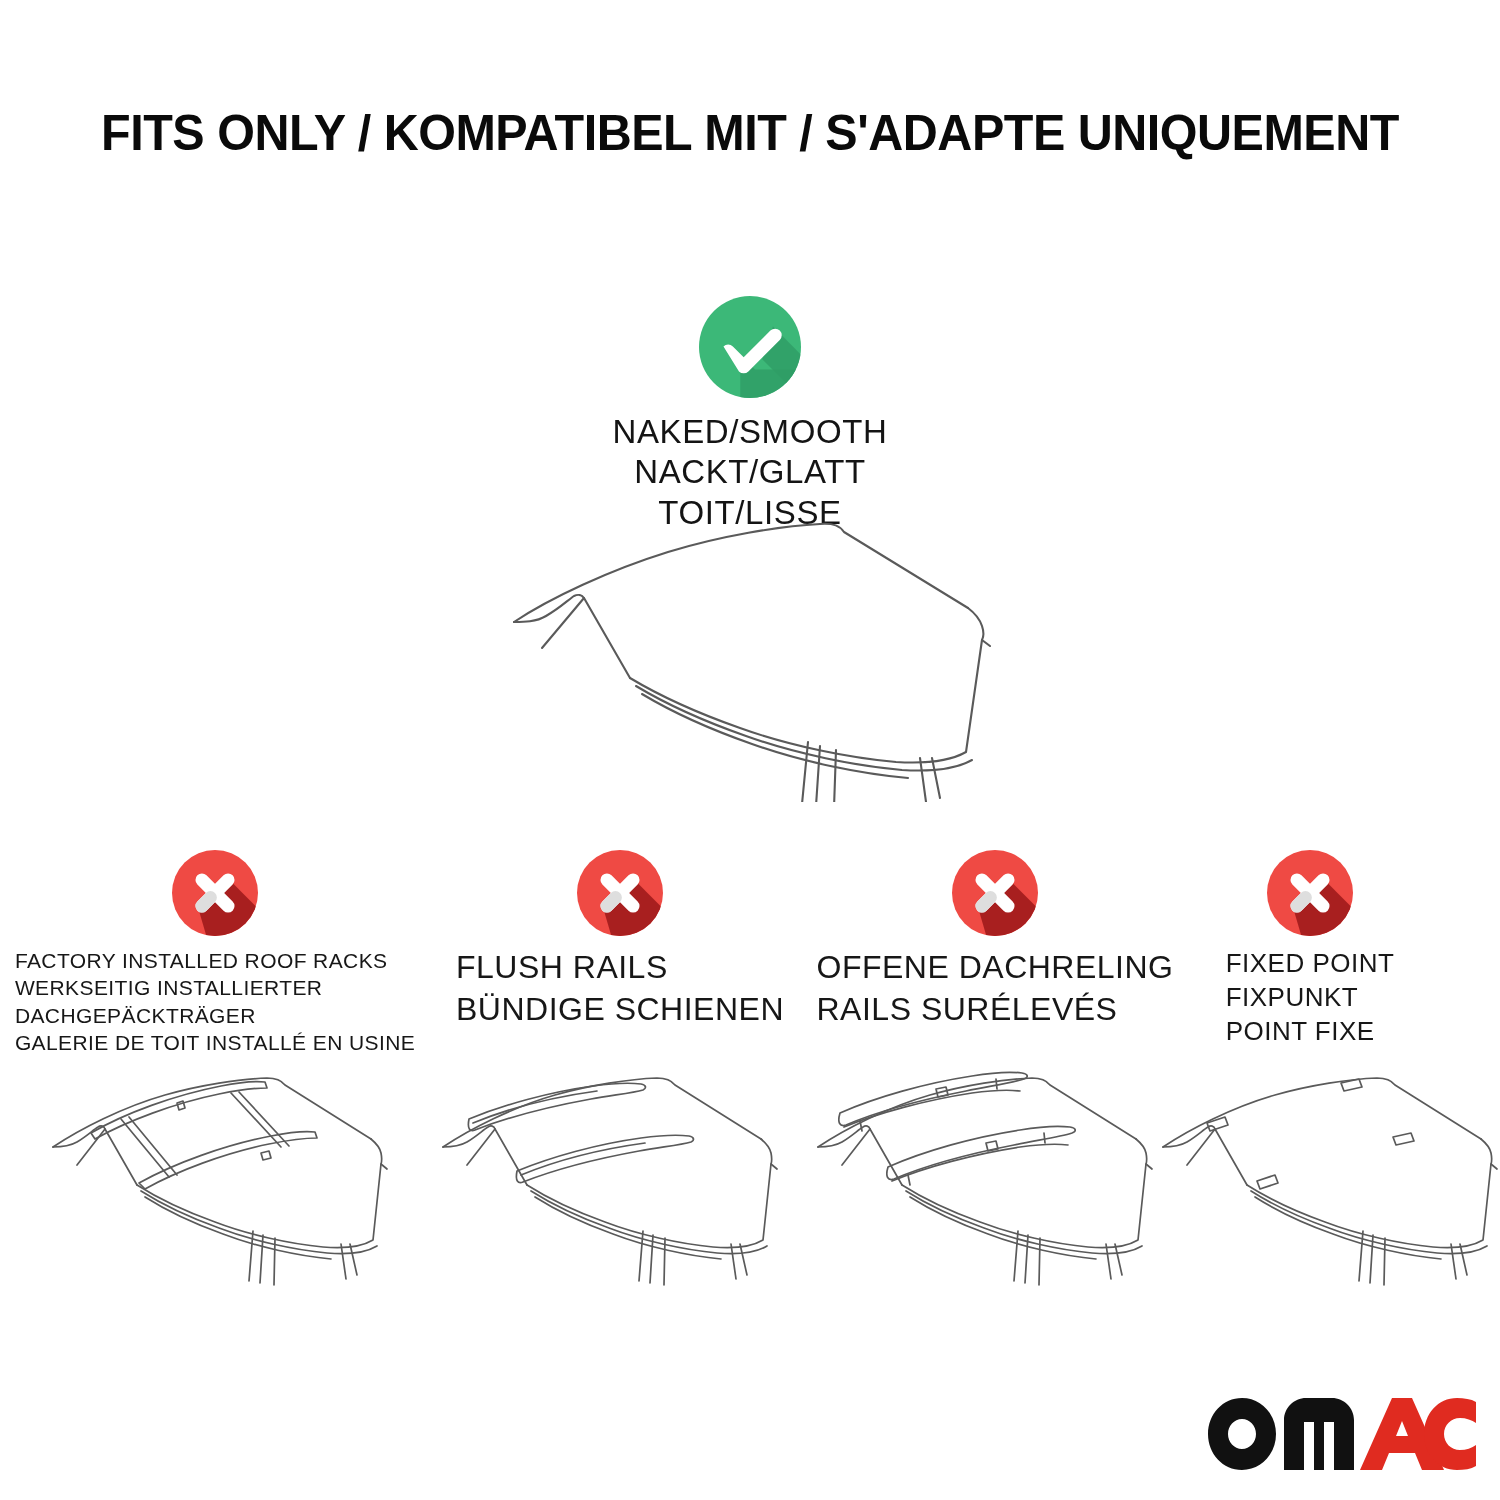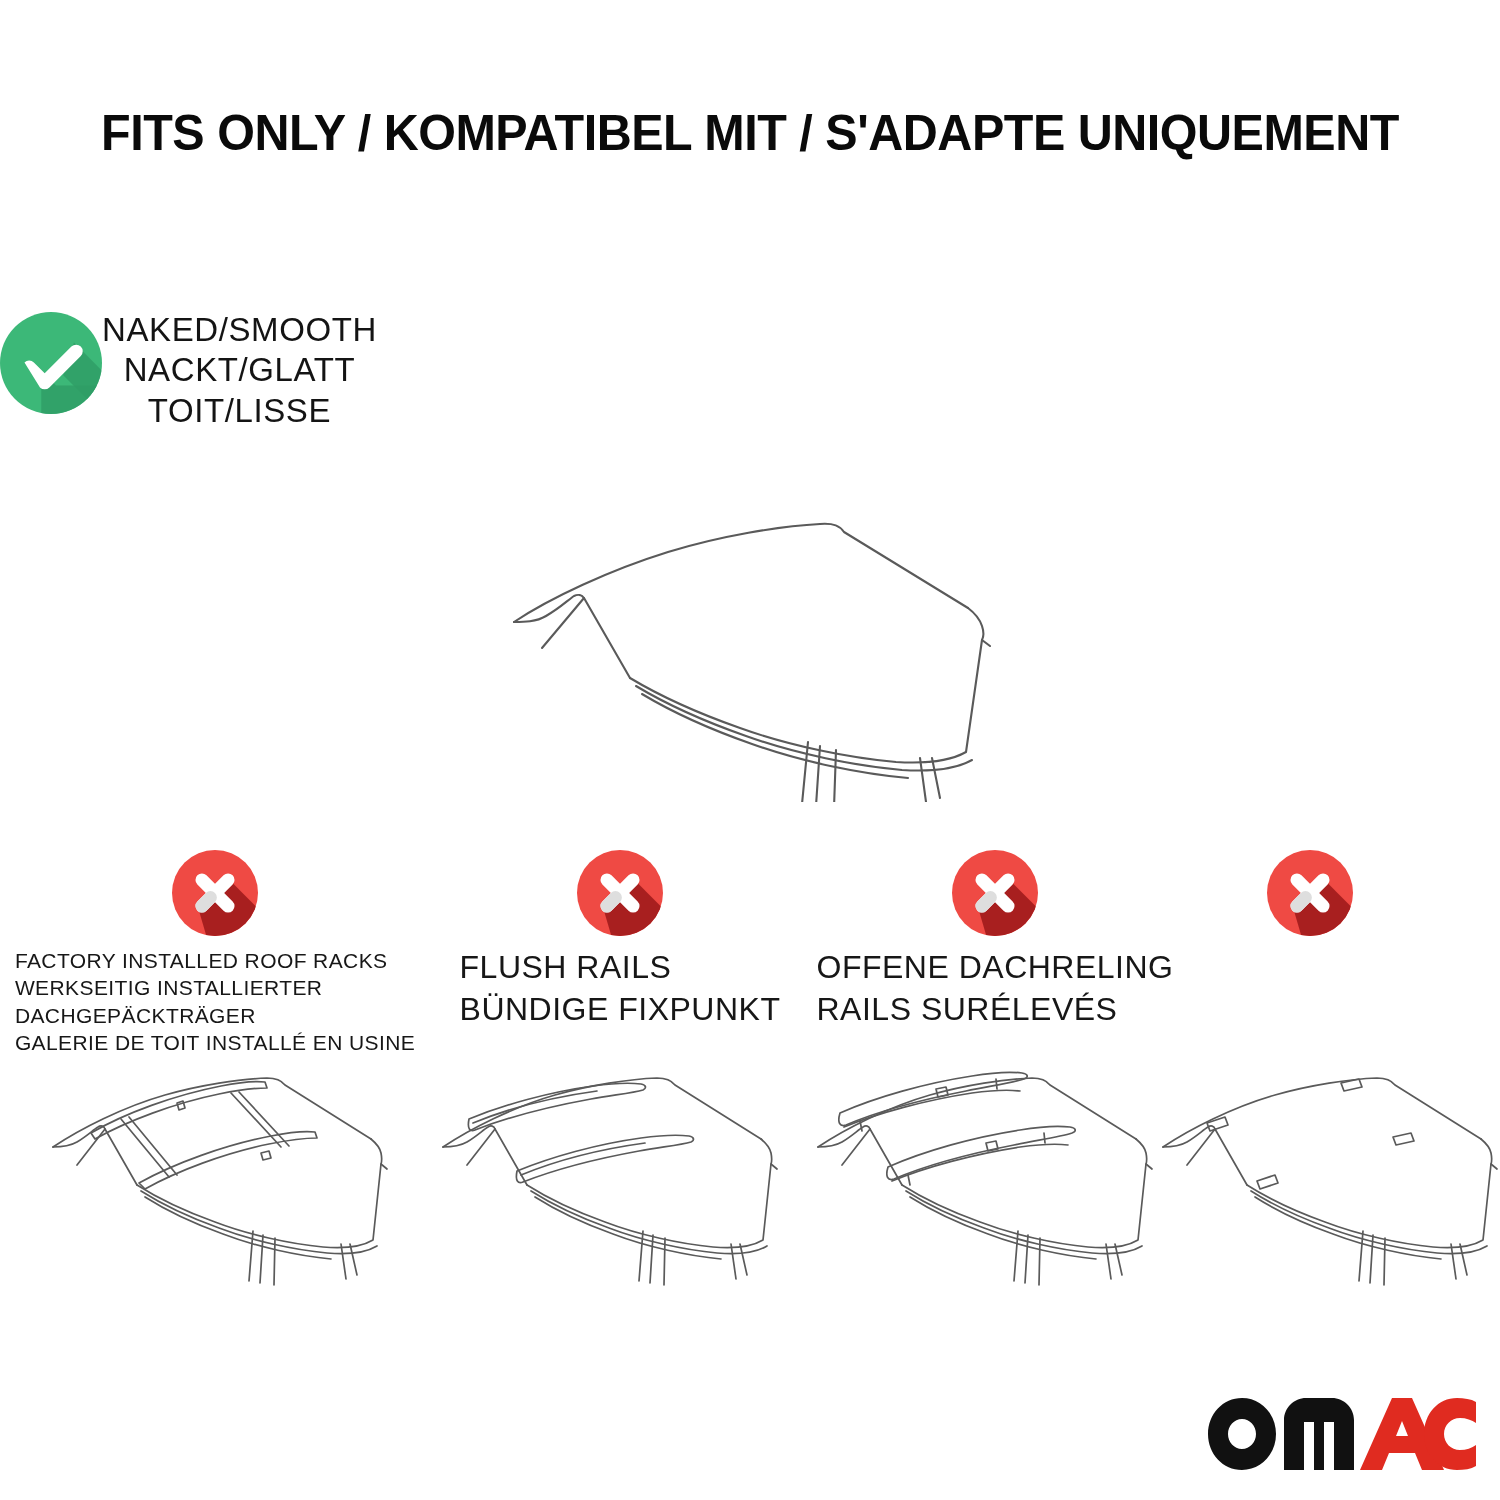--- a/index.html
+++ b/index.html
@@ -26,21 +26,21 @@
   }
 
   
   .status-icon{ display:block; }
 
   
   .fit-block{
     position:absolute;
     left:0; right:0; top:296px;
     display:flex;
-    flex-direction:row;
+    flex-direction:column;
     align-items:center;
   }
   .fit-icon{ width:102px; height:102px; }
 
   .fit-labels{
     margin-top:14px;
     text-align:center;
     color:#141414;
     font-size:33px;
     font-weight:300;
@@ -207,21 +207,21 @@
         <path d="M62 30 L100 68 L100 100 L40 100 L30 66 Z" fill="#a81f1f"></path>
       </g>
       <g fill="#ffffff">
         <rect x="42.5" y="21" width="15" height="58" rx="7.5" transform="rotate(45 50 50)"></rect>
         <rect x="42.5" y="21" width="15" height="58" rx="7.5" transform="rotate(-45 50 50)"></rect>
       </g>
       <rect x="42.5" y="50" width="15" height="29" rx="7.5" transform="rotate(45 50 50)" fill="#dedede"></rect>
     </svg>
     <div class="col-labels">
       <div>FLUSH RAILS</div>
-      <div>BÜNDIGE FIXPUNKT</div>
+      <div>BÜNDIGE SCHIENEN</div>
     </div>
   </div>
 
   <div class="col col-2">
     <svg class="x-icon status-icon" viewBox="0 0 100 100">
       <defs>
           <clipPath id="rc2">
             <circle cx="50" cy="50" r="50"></circle>
           </clipPath>
         </defs>
@@ -251,20 +251,25 @@
       <circle cx="50" cy="50" r="50" fill="#ef4a44"></circle>
       <g clip-path="url(#rc3)">
         <path d="M62 30 L100 68 L100 100 L40 100 L30 66 Z" fill="#a81f1f"></path>
       </g>
       <g fill="#ffffff">
         <rect x="42.5" y="21" width="15" height="58" rx="7.5" transform="rotate(45 50 50)"></rect>
         <rect x="42.5" y="21" width="15" height="58" rx="7.5" transform="rotate(-45 50 50)"></rect>
       </g>
       <rect x="42.5" y="50" width="15" height="29" rx="7.5" transform="rotate(45 50 50)" fill="#dedede"></rect>
     </svg>
+    <div class="col-labels">
+      <div>FIXED POINT</div>
+      <div>FIXPUNKT</div>
+      <div>POINT FIXE</div>
+    </div>
   </div>
 </div>
 
 <div class="roof-row">
 
   <svg class="roof-cell rc-0" viewBox="0 0 400 260">
     <g fill="none" stroke="#5a5a5a" stroke-width="1.7" stroke-linecap="round" stroke-linejoin="round">
       <path d="M18 92 C45 74 88 52 130 40 C165 30 205 24 232 23 C242 23 247 26 250 30 L336 84"></path>
       <path d="M18 92 C26 92 35 91 42 87 C52 81 58 75 63 72 C66 70 69 71 70 74 L102 130"></path>
       <path d="M70 74 L42 110"></path>

